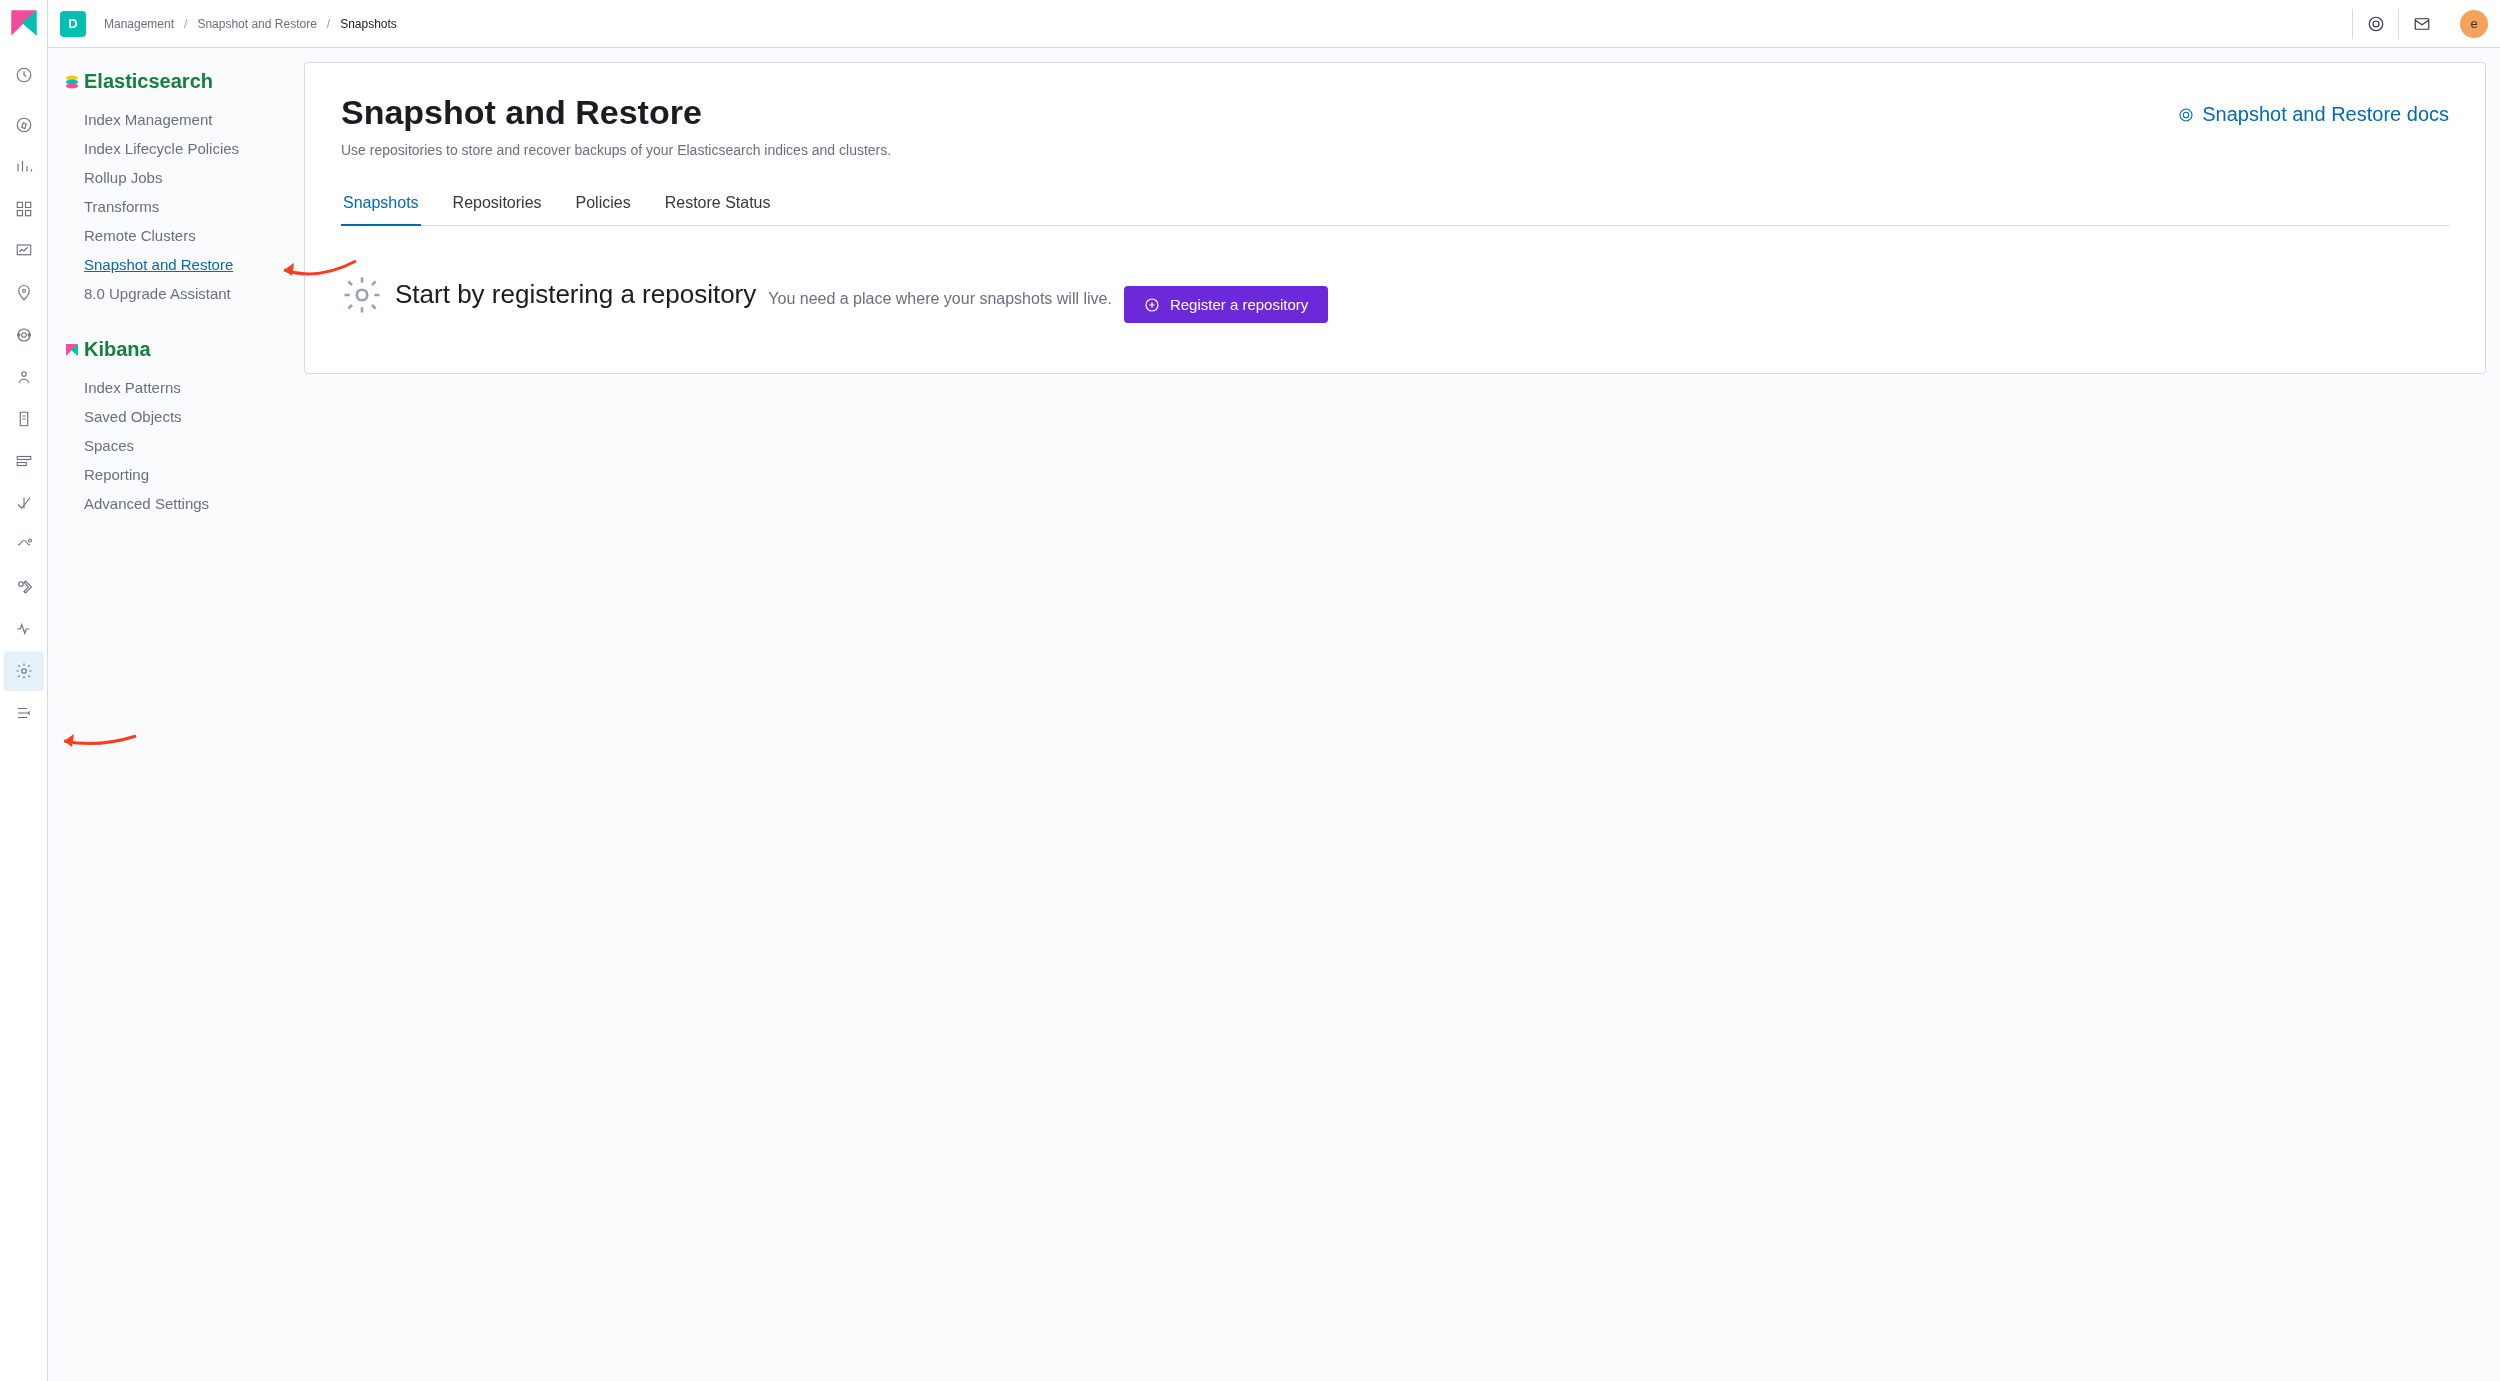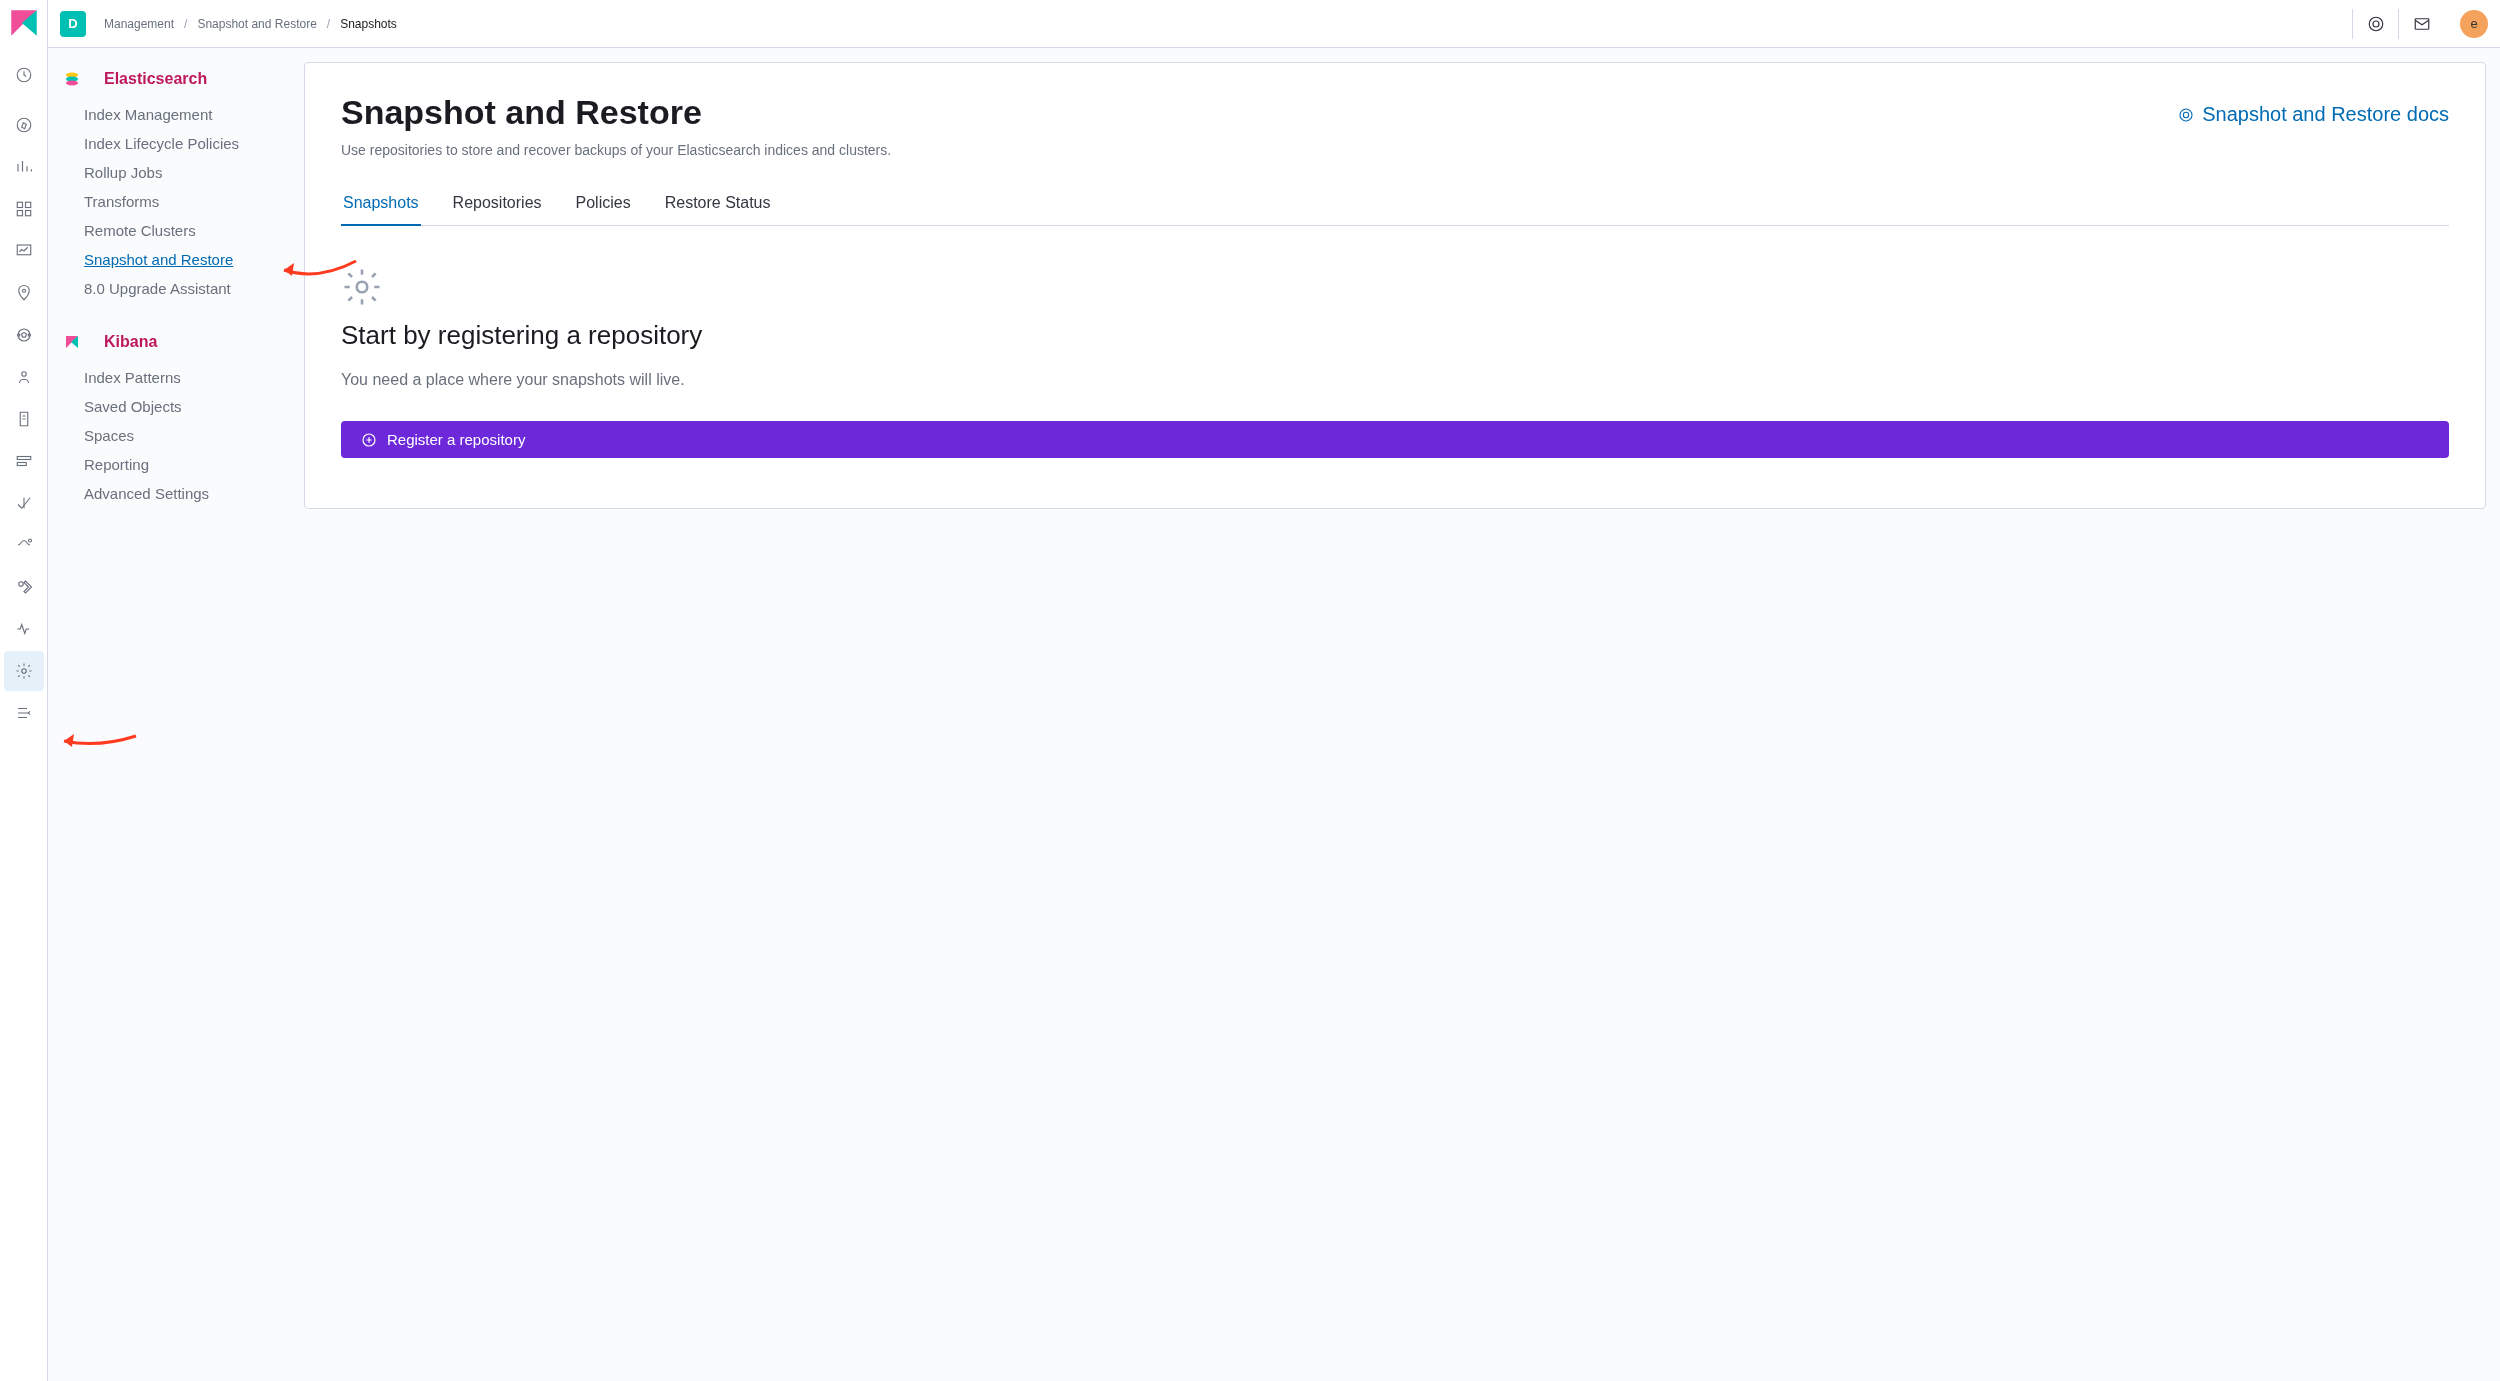--- a/index.html
+++ b/index.html
@@ -69,22 +69,22 @@
 
     
     .body { flex: 1; display: flex; min-height: 0; }
 
     .sidebar {
       width: 256px; padding: 22px 12px 12px 12px;
       border-right: none;
     }
     .sidebar-section { margin-bottom: 30px; }
     .sidebar-section-header {
-      display: flex; align-items: center; gap: 24px;
-      font-size: 16px; font-weight: 700; color: #be185d;
+      display: flex; align-items: center; gap: 4px;
+      font-size: 20px; font-weight: 700; color: #15803d;
       margin-bottom: 12px; padding-left: 4px;
     }
     .sidebar-section-header svg { width: 16px; height: 16px; }
     .sidebar-item {
       padding: 6px 4px 6px 24px;
       color: #69707d; font-size: 15px; cursor: pointer;
       display:block;
     }
     .sidebar-item.active { color: #006bb4; text-decoration: underline; }
 
@@ -103,21 +103,21 @@
       display: flex; align-items: center; gap: 8px;
       color: #006bb4; font-size: 20px; cursor:pointer; margin-top: 10px;
     }
     .docs-link svg { width: 16px; height: 16px; stroke: currentColor; fill:none; stroke-width:1.6; }
 
     .tabs { display:flex; gap: 30px; border-bottom: 1px solid #d3dae6; margin-top: 6px; }
     .tab { padding: 10px 2px 12px 2px; font-size: 16px; color: #343741; cursor:pointer; border-bottom: 2px solid transparent; margin-bottom:-1px;}
     .tab.active { color: #006bb4; border-bottom-color: #006bb4; }
 
     .empty-state {
-      display:flex; flex-direction:column; 
+      display:flex; flex-direction:row; align-items:center;
       padding: 40px 0 10px 0; gap: 12px;
     }
     .empty-state svg.gear { width: 42px; height: 42px; stroke:#98a2b3; fill:none; stroke-width:1.5; }
     .empty-title { font-size: 26px; font-weight: 400; color: #1a1c21; }
     .empty-sub { font-size: 16px; color: #69707d; margin-top: 8px; }
     .primary-btn {
       margin-top: 20px;
       background: #6d28d9; color: #fff; border: none;
       padding: 10px 20px; font-size: 15px; border-radius: 4px;
       display:flex; align-items:center; gap:10px; cursor:pointer;

